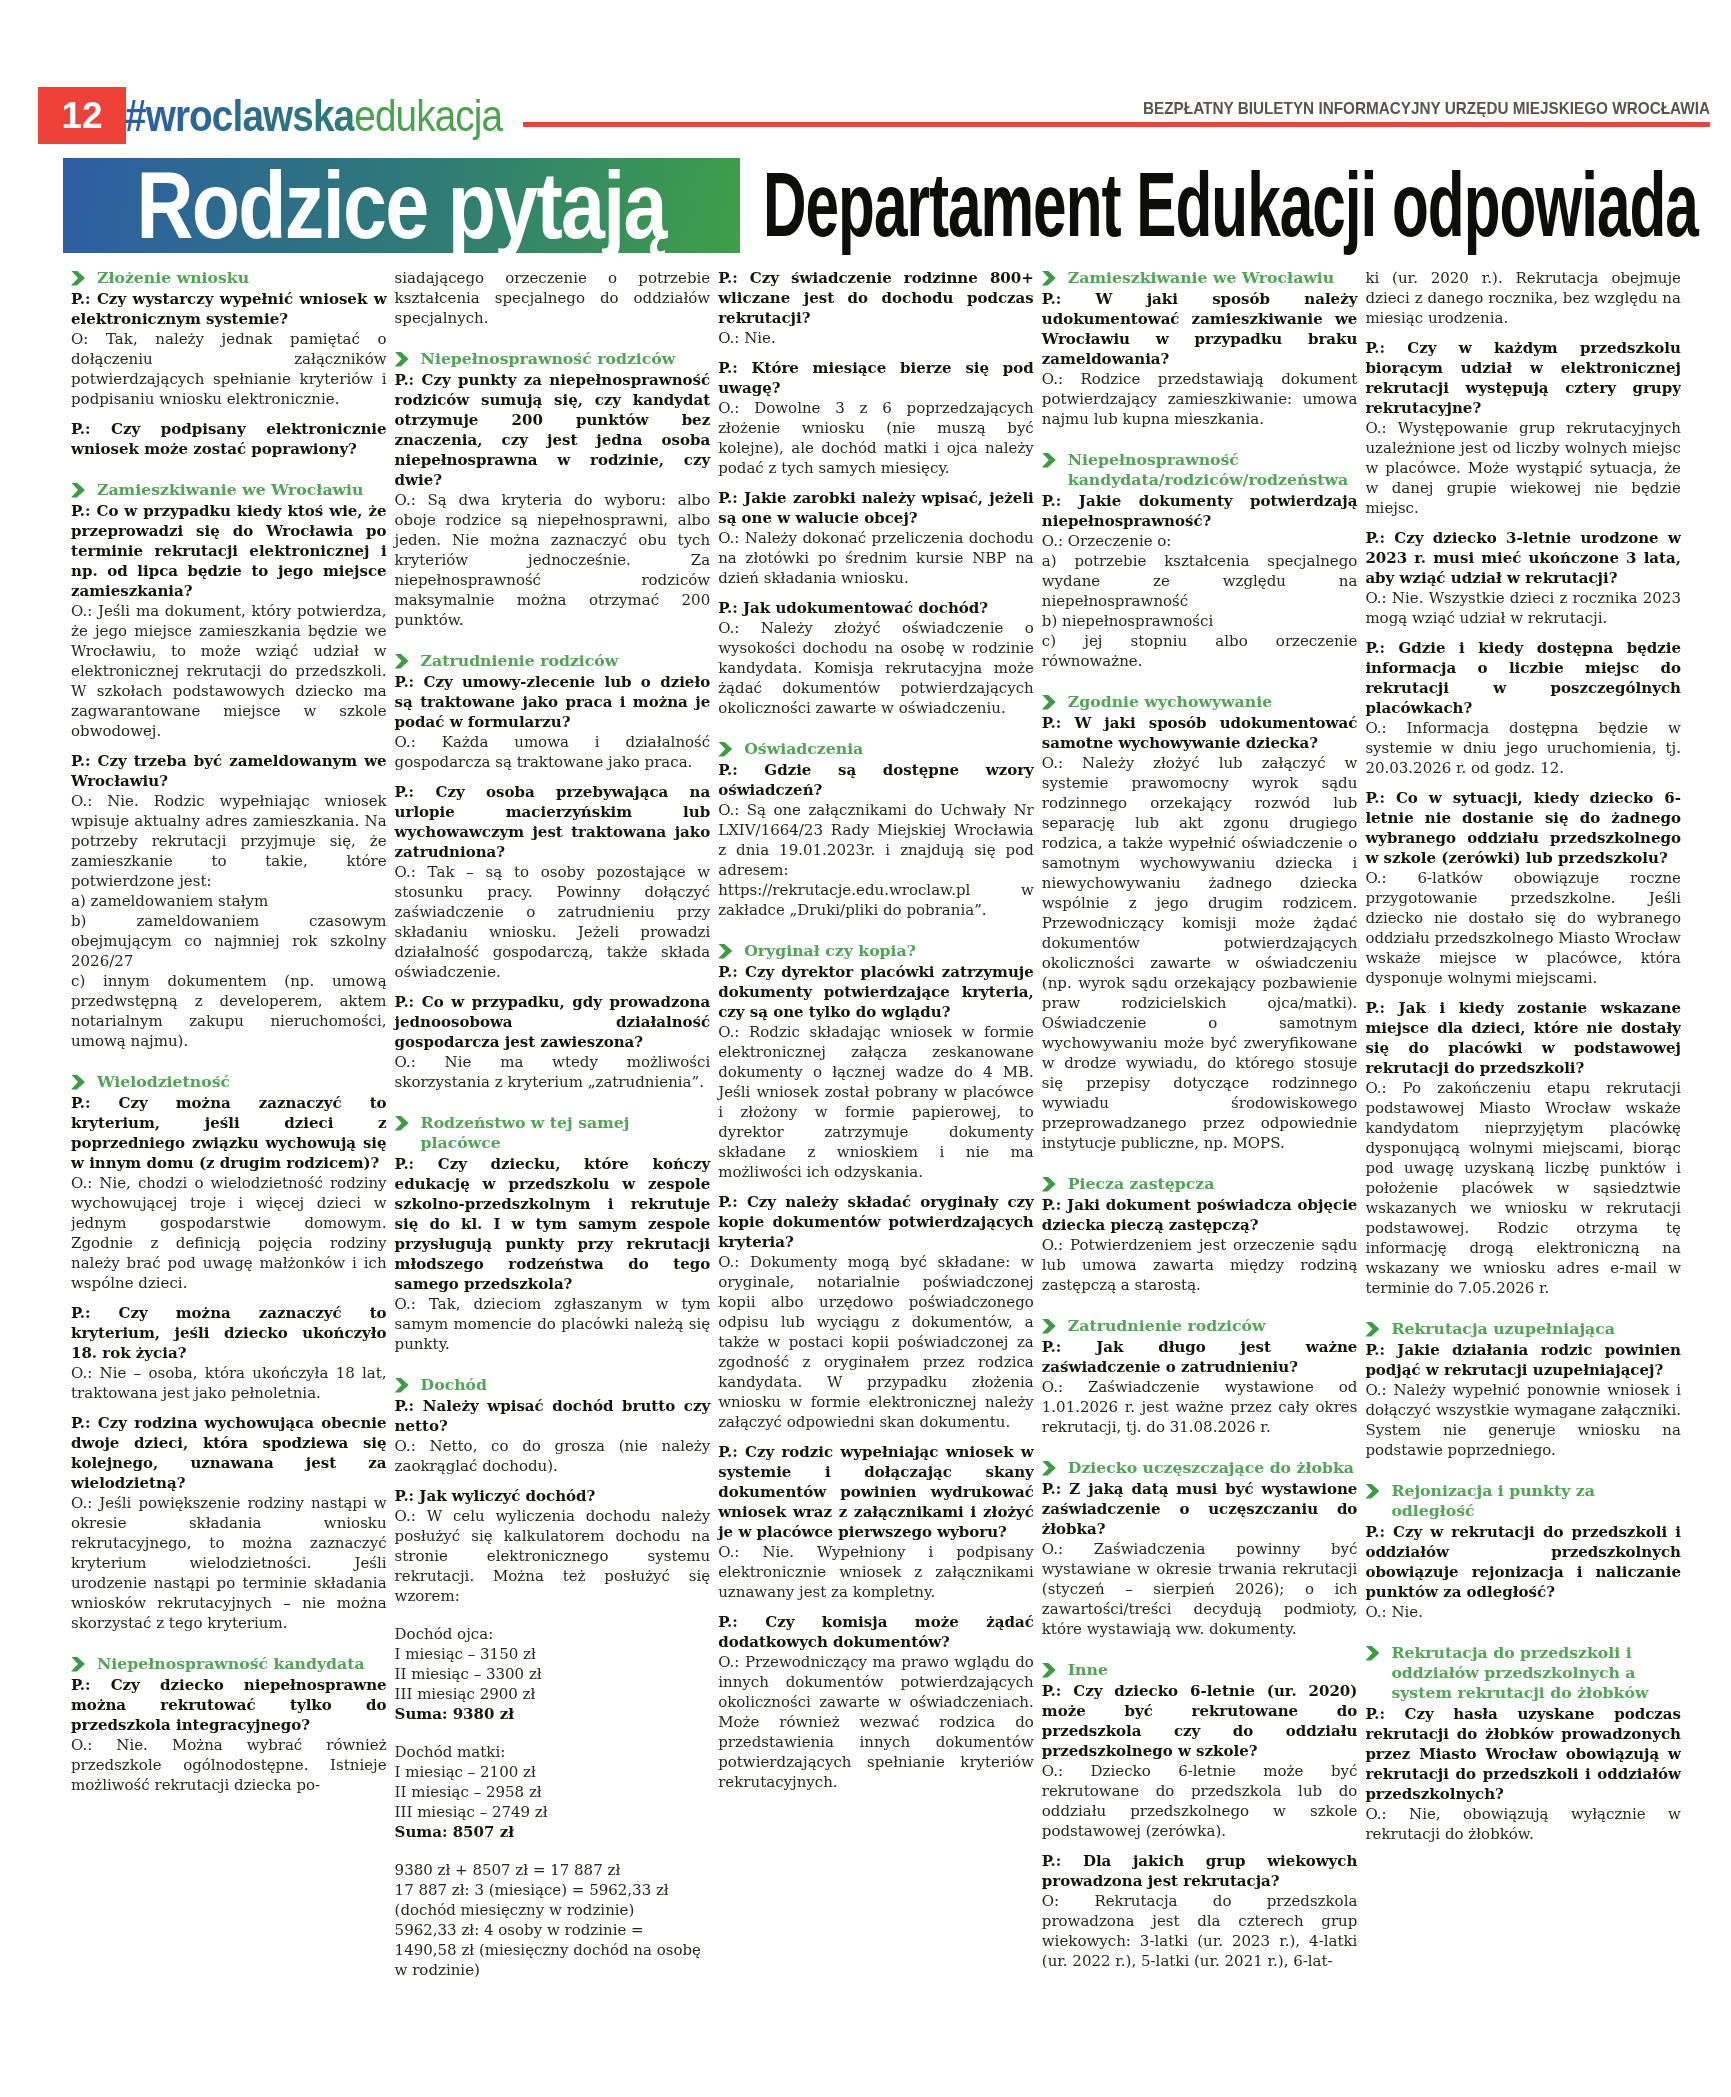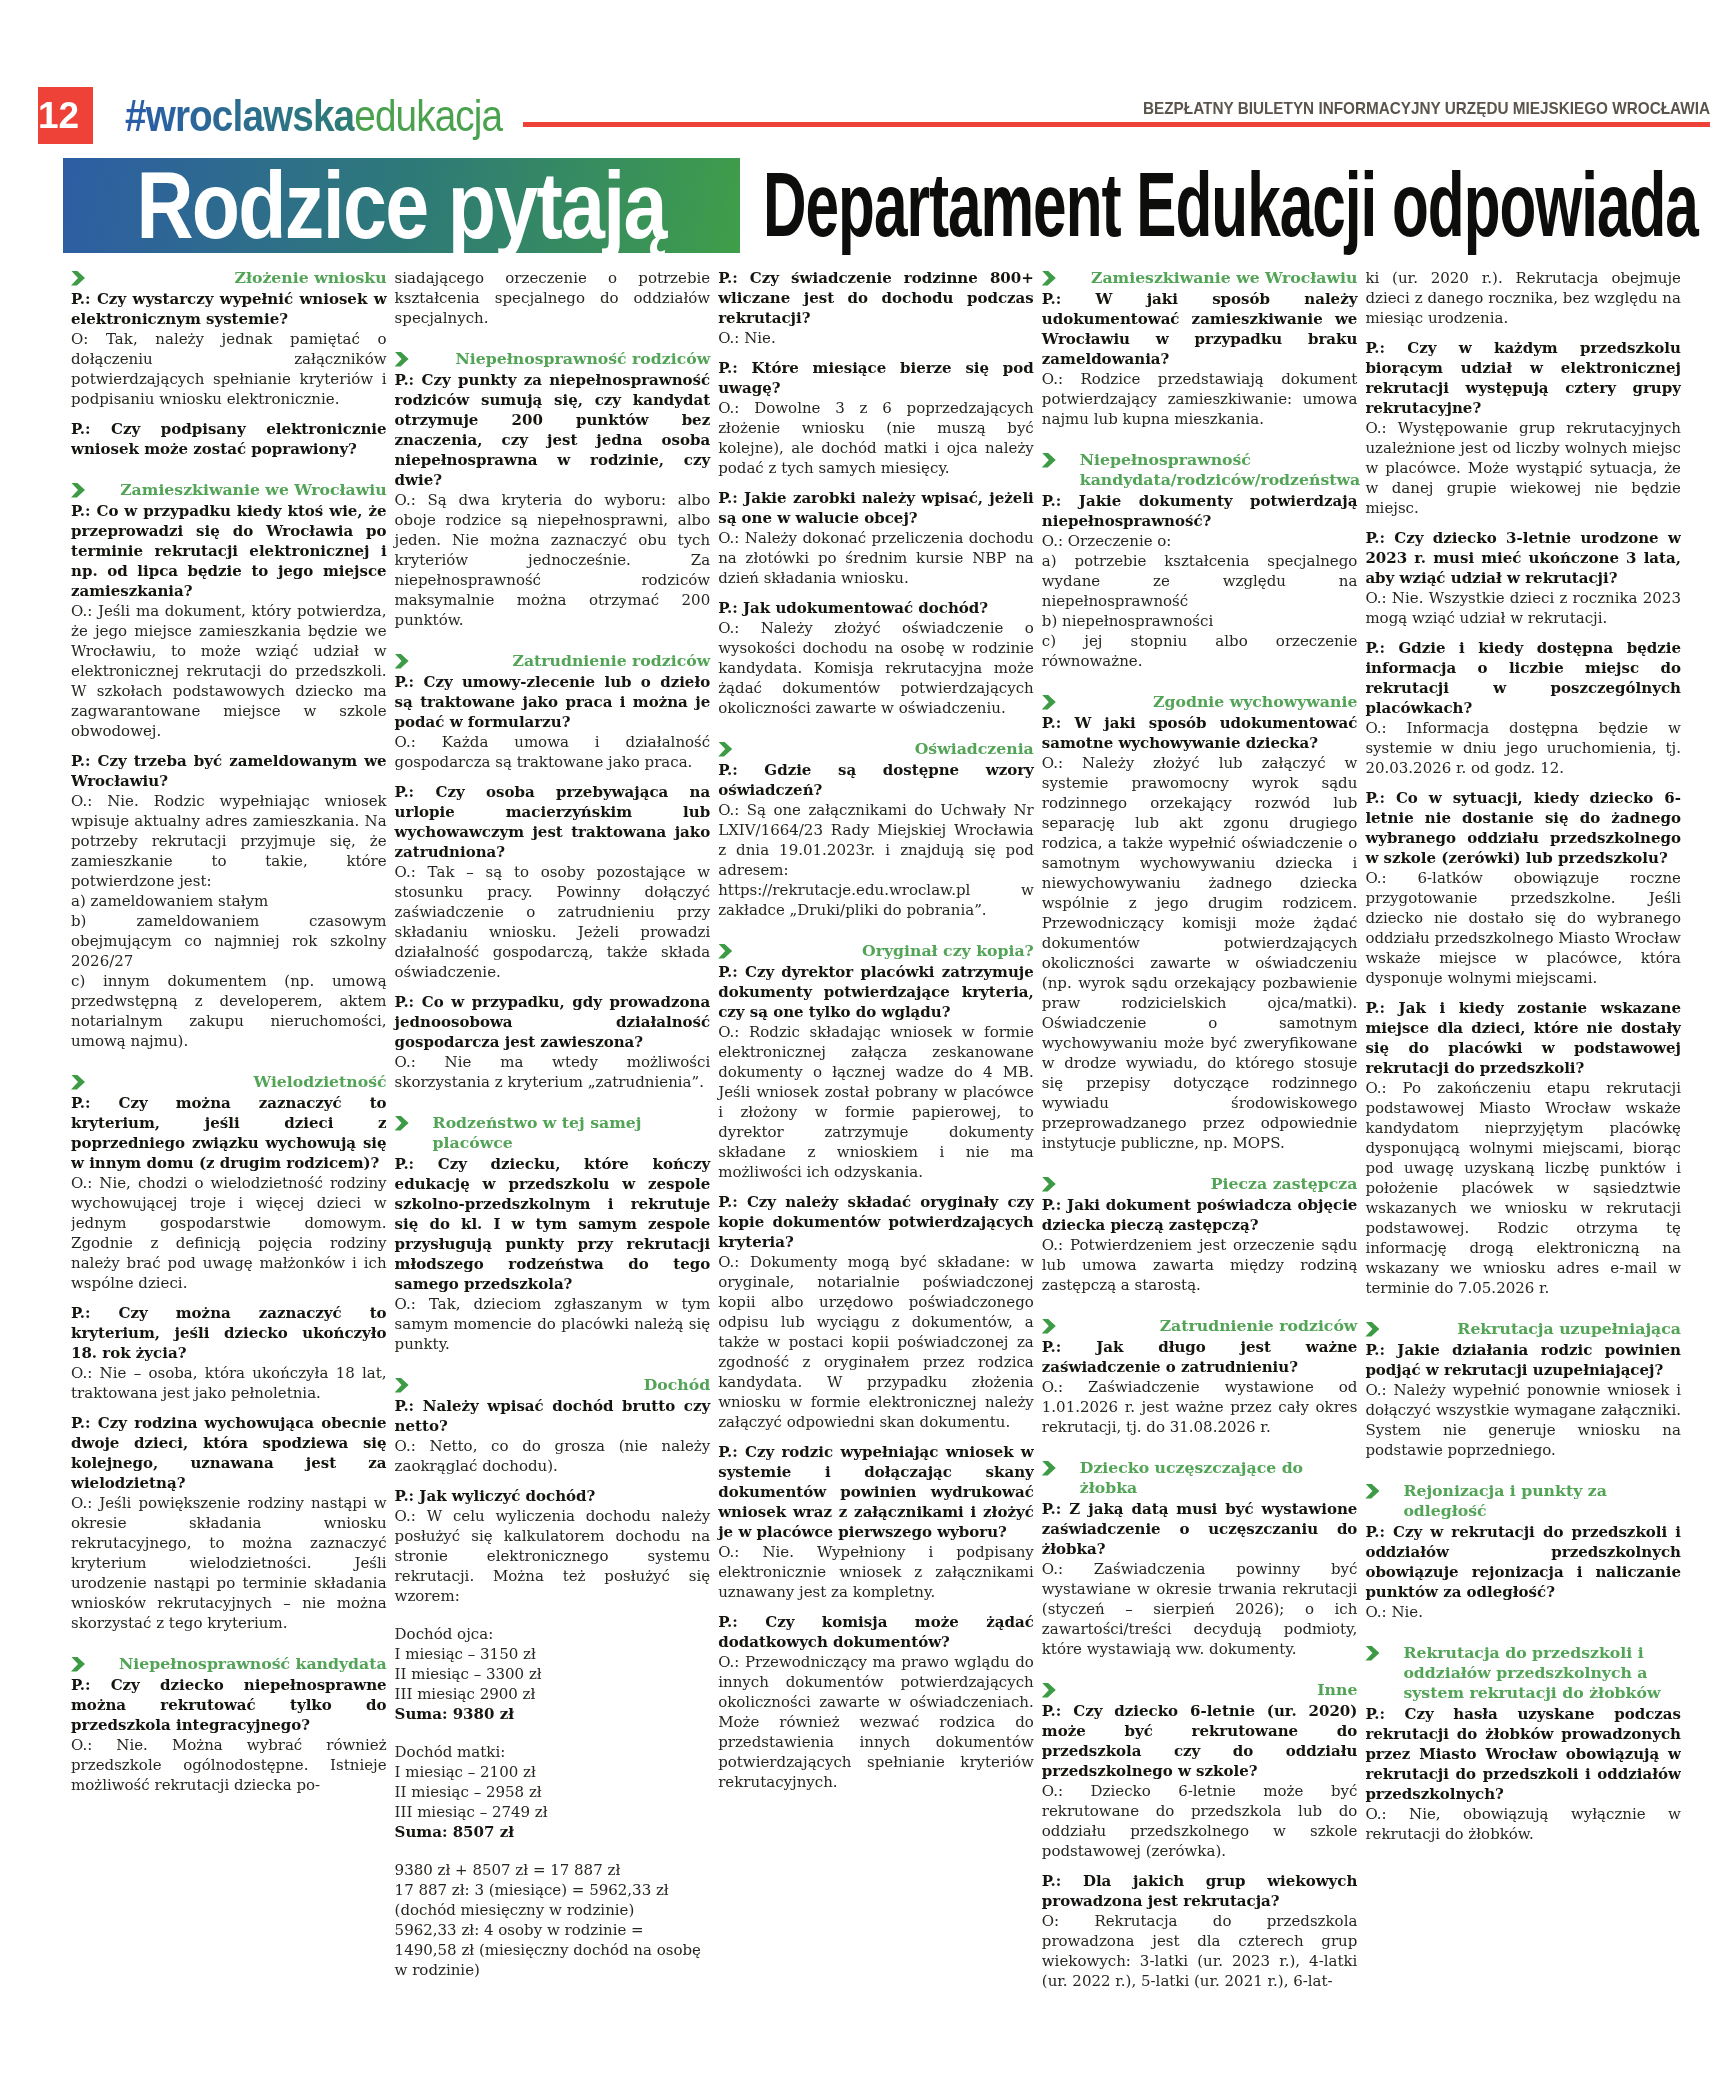--- a/index.html
+++ b/index.html
@@ -3,22 +3,22 @@
 <meta charset="utf-8">
 <style>
   html,body{margin:0;padding:0;}
   body{
     width:1732px;height:2097px;position:relative;overflow:hidden;
     background:#ffffff;
     font-family:"DejaVu Serif", serif;
   }
   
   .pagenum-box{
-    position:absolute;left:38px;top:87px;width:55px;height:57px;
-    background:var(--accent_red);display:flex;align-items:center;
+    position:absolute;left:38px;top:87px;width:88px;height:57px;
+    background:var(--accent_red);display:flex;align-items:center;justify-content:center;
   }
   .pagenum-box span{
     color:#fff;font-family:"Liberation Sans",sans-serif;font-weight:bold;font-size:37px;
   }
   .brand{
     position:absolute;left:125px;top:87px;height:57px;display:flex;align-items:center;
     font-family:"Liberation Sans",sans-serif;font-size:44px;white-space:nowrap;
     transform:scaleX(0.88);transform-origin:left center;letter-spacing:-1px;
   }
   .brand .hash{
@@ -59,23 +59,23 @@
     transform:scaleX(0.67);transform-origin:left center;
   }
   
   .cols{
     position:absolute;left:71px;top:268px;width:1610px;bottom:41px;
     display:flex;gap:8px;overflow:hidden;
   }
   .col{flex:1 1 0;min-width:0;}
   .col > :first-child{margin-top:0 !important;}
   .blk-sec{
-    display:flex;gap:24px;align-items:flex-start;
+    display:flex;gap:12px;align-items:flex-start;
     margin:21px 0 1px 0;
-    color:var(--section_green);font-weight:bold;font-size:15.7px;line-height:20px;justify-content:space-between;
+    color:var(--section_green);font-weight:bold;font-size:15.7px;line-height:20px;
   }
   .chev{
     flex:0 0 auto;width:14px;height:15px;margin-top:2.5px;
     background:var(--chevron_green);
     clip-path:polygon(0 0,42% 0,100% 50%,42% 100%,0 100%,50% 50%);
   }
   .blk-q{
     font-weight:bold;color:#15140f;text-align:justify;
     font-size:15px;line-height:20px;margin-top:10px;white-space:pre-line;
   }

